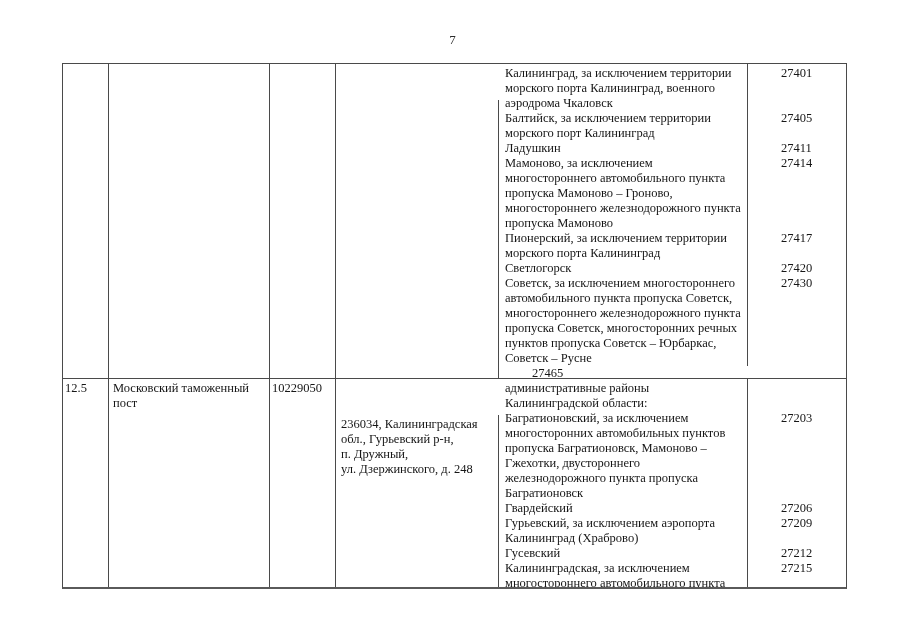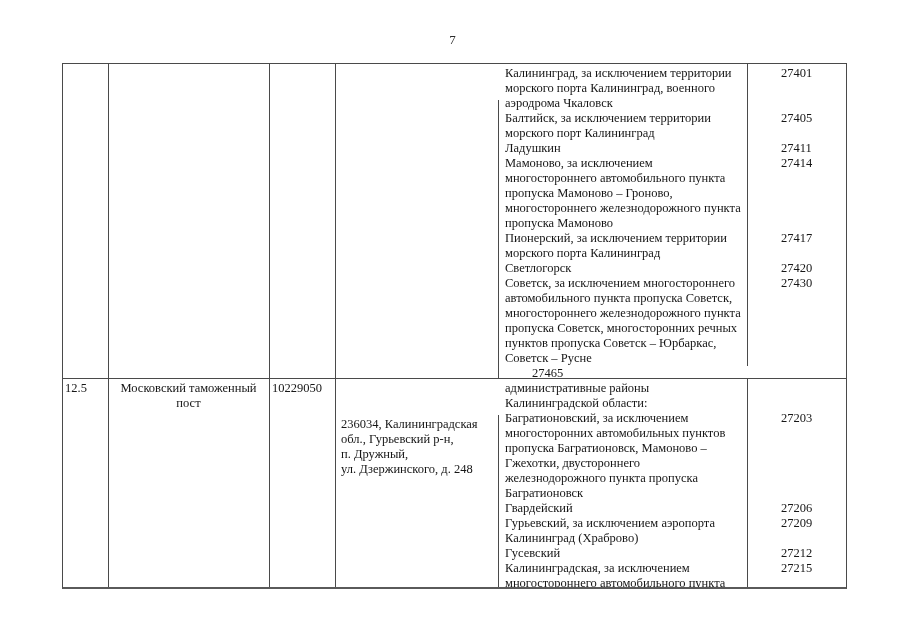--- a/index.html
+++ b/index.html
@@ -50,21 +50,20 @@
   .cell.rb {
     border-bottom: 1px solid #4a4a4a;
   }
   .cell.col-num {
     text-align: left;
     padding-left: 2px;
     padding-right: 20px;
   }
   .cell.col-name {
     padding-left: 4px;
-    text-align: center;
   }
   .cell.col-code {
     text-align: left;
     padding-left: 2px;
     padding-right: 2px;
   }
   .cell.col-addr {
     white-space: pre-line;
     padding-left: 5px;
     margin-top: 36px;

